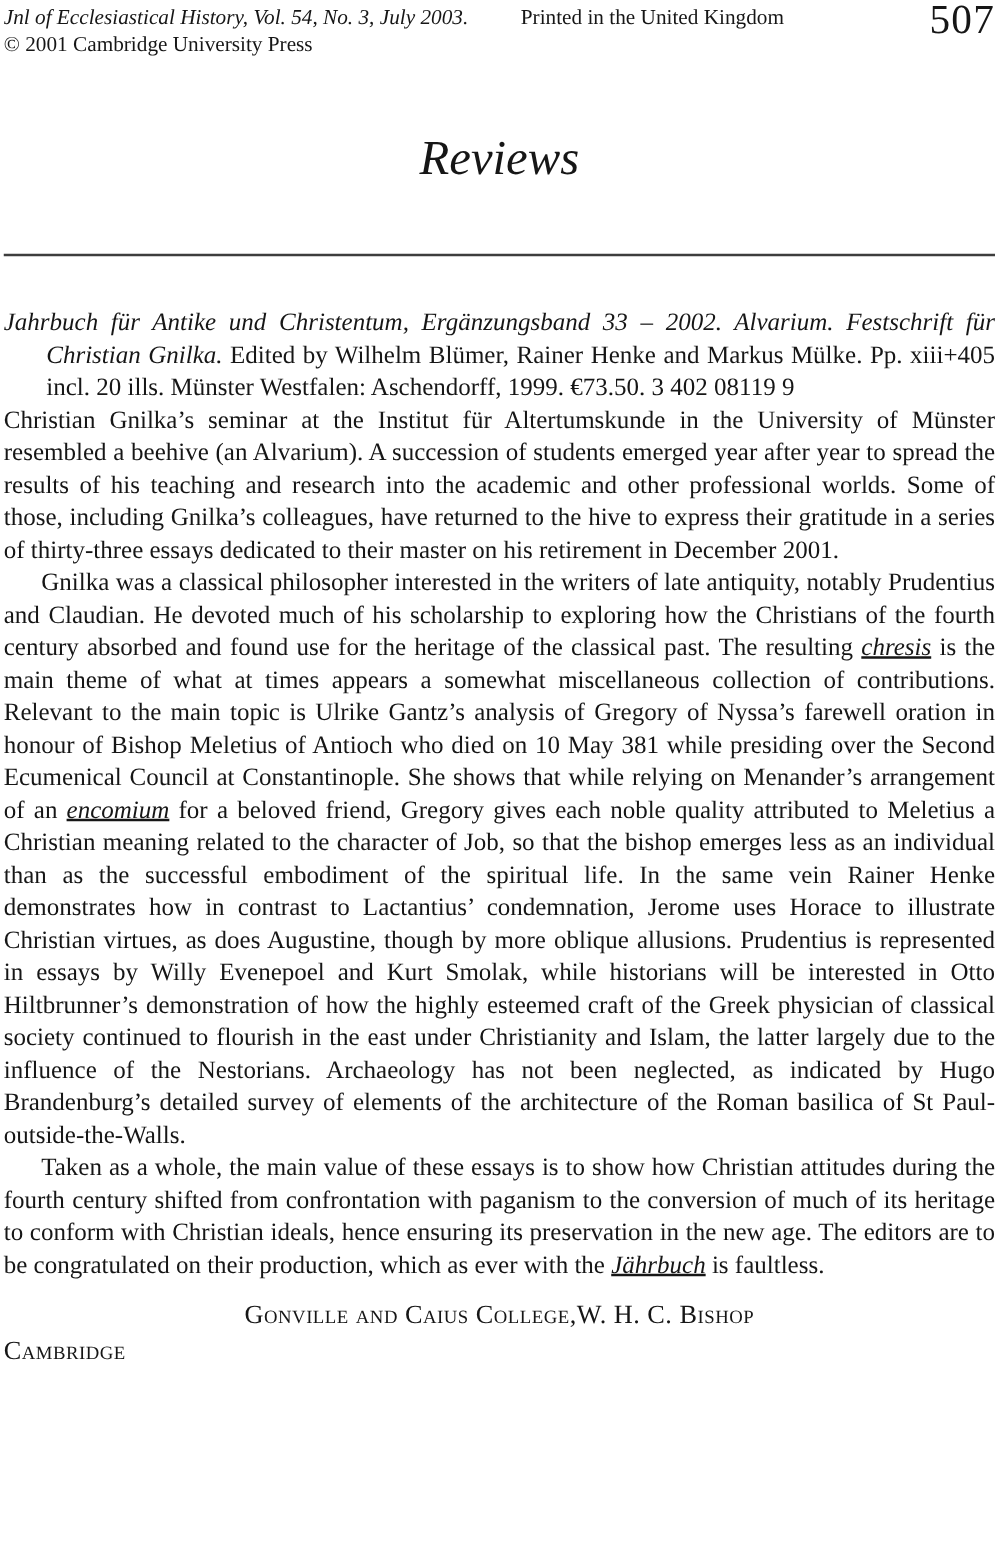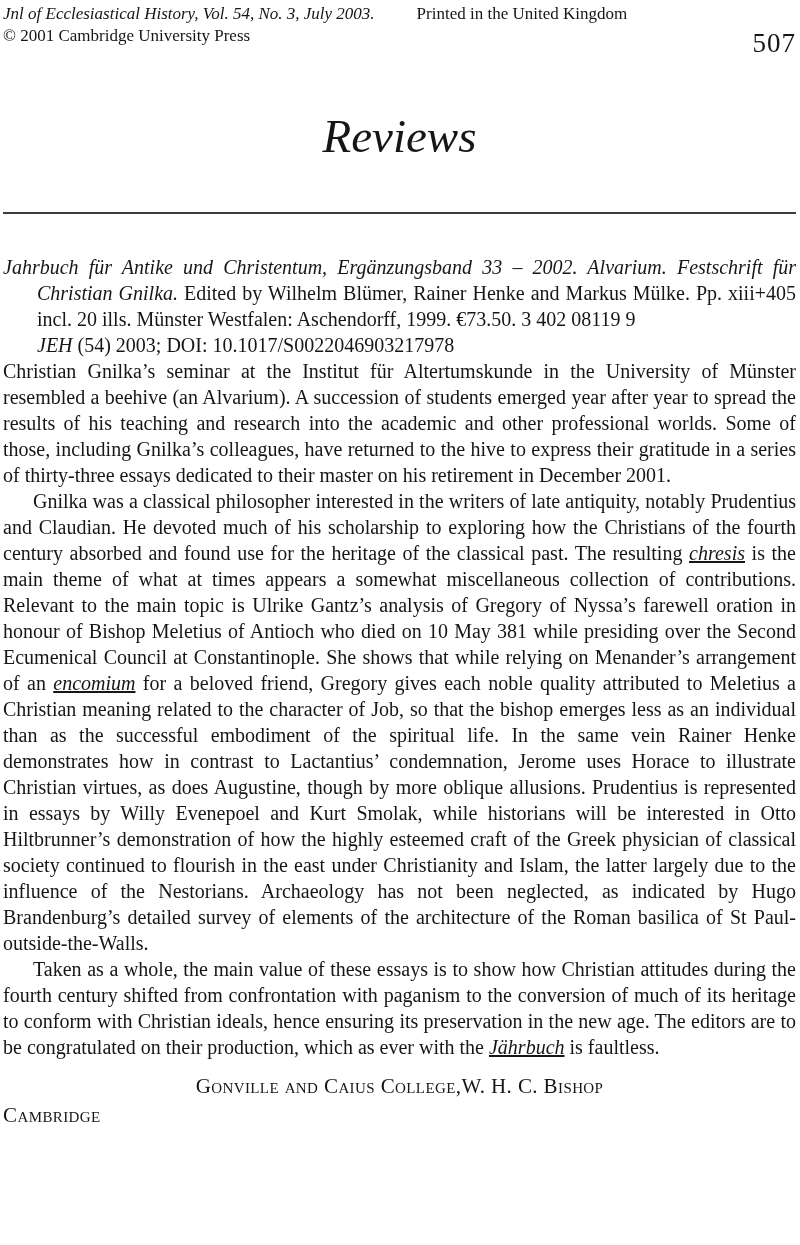--- a/index.html
+++ b/index.html
@@ -24,30 +24,29 @@
     display: flex;
     justify-content: space-between;
     align-items: flex-start;
     font-size: 17px;
     line-height: 22px;
   }
   .running-head .head-left { max-width: 660px; }
   .journal-line-italic { font-style: italic; }
   .printed-in { margin-left: 42px; }
   .folio {
-    font-size: 27px;
+    font-size: 33px;
     line-height: 26px;
     letter-spacing: 1px;
-    margin-top: 27px;
   }
   
   .section-title {
     margin: 50px 0 0 0;
     text-align: center;
-    font-size: 47px;
+    font-size: 39px;
     font-style: italic;
     font-weight: 400;
     line-height: 60px;
   }
   
   .rule {
     margin-top: 46px;
     height: 2px;
     background: #3d3d3d;
     border: none;
@@ -101,21 +100,20 @@
   </div>
 
   <h1 class="section-title">Reviews</h1>
 
   <div class="rule"></div>
 
   <div class="review">
 
     <p class="citation"><span class="cite-title">Jahrbuch für Antike und Christentum, Ergänzungsband 33 – 2002. Alvarium. Festschrift für Christian Gnilka.</span><span> Edited by Wilhelm Blümer, Rainer Henke and Markus Mülke. Pp. xiii+405 incl. 20 ills. Münster Westfalen: Aschendorff, 1999. €73.50. 3 402 08119 9</span></p>
 
-    <p class="ref-line"><span class="jrnl-abbrev">JEH</span><span> (54) 2003; DOI: 10.1017/S0022046903217978</span></p>
 
     <p class="body-para">Christian Gnilka’s seminar at the Institut für Altertumskunde in the University of Münster resembled a beehive (an Alvarium). A succession of students emerged year after year to spread the results of his teaching and research into the academic and other professional worlds. Some of those, including Gnilka’s colleagues, have returned to the hive to express their gratitude in a series of thirty-three essays dedicated to their master on his retirement in December 2001.</p>
 
     <p class="body-para indented"><span>Gnilka was a classical philosopher interested in the writers of late antiquity, notably Prudentius and Claudian. He devoted much of his scholarship to exploring how the Christians of the fourth century absorbed and found use for the heritage of the classical past. The resulting </span><span class="it">chresis</span><span> is the main theme of what at times appears a somewhat miscellaneous collection of contributions. Relevant to the main topic is Ulrike Gantz’s analysis of Gregory of Nyssa’s farewell oration in honour of Bishop Meletius of Antioch who died on 10 May 381 while presiding over the Second Ecumenical Council at Constantinople. She shows that while relying on Menander’s arrangement of an </span><span class="it">encomium</span><span> for a beloved friend, Gregory gives each noble quality attributed to Meletius a Christian meaning related to the character of Job, so that the bishop emerges less as an individual than as the successful embodiment of the spiritual life. In the same vein Rainer Henke demonstrates how in contrast to Lactantius’ condemnation, Jerome uses Horace to illustrate Christian virtues, as does Augustine, though by more oblique allusions. Prudentius is represented in essays by Willy Evenepoel and Kurt Smolak, while historians will be interested in Otto Hiltbrunner’s demonstration of how the highly esteemed craft of the Greek physician of classical society continued to flourish in the east under Christianity and Islam, the latter largely due to the influence of the Nestorians. Archaeology has not been neglected, as indicated by Hugo Brandenburg’s detailed survey of elements of the architecture of the Roman basilica of St Paul-outside-the-Walls.</span></p>
 
     <p class="body-para indented"><span>Taken as a whole, the main value of these essays is to show how Christian attitudes during the fourth century shifted from confrontation with paganism to the conversion of much of its heritage to conform with Christian ideals, hence ensuring its preservation in the new age. The editors are to be congratulated on their production, which as ever with the </span><span class="it">Jährbuch</span><span> is faultless.</span></p>
 
     <div class="signoff">
       <div class="row">
         <span class="sc">Gonville and Caius College,</span>

